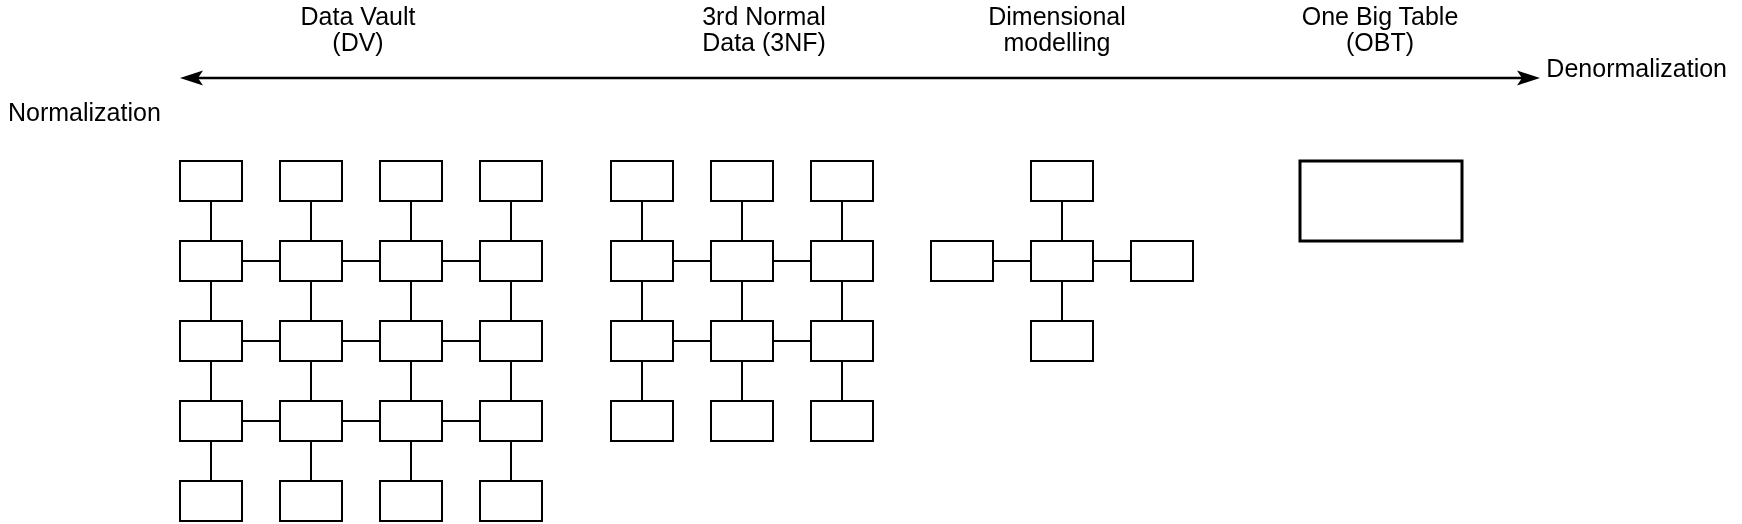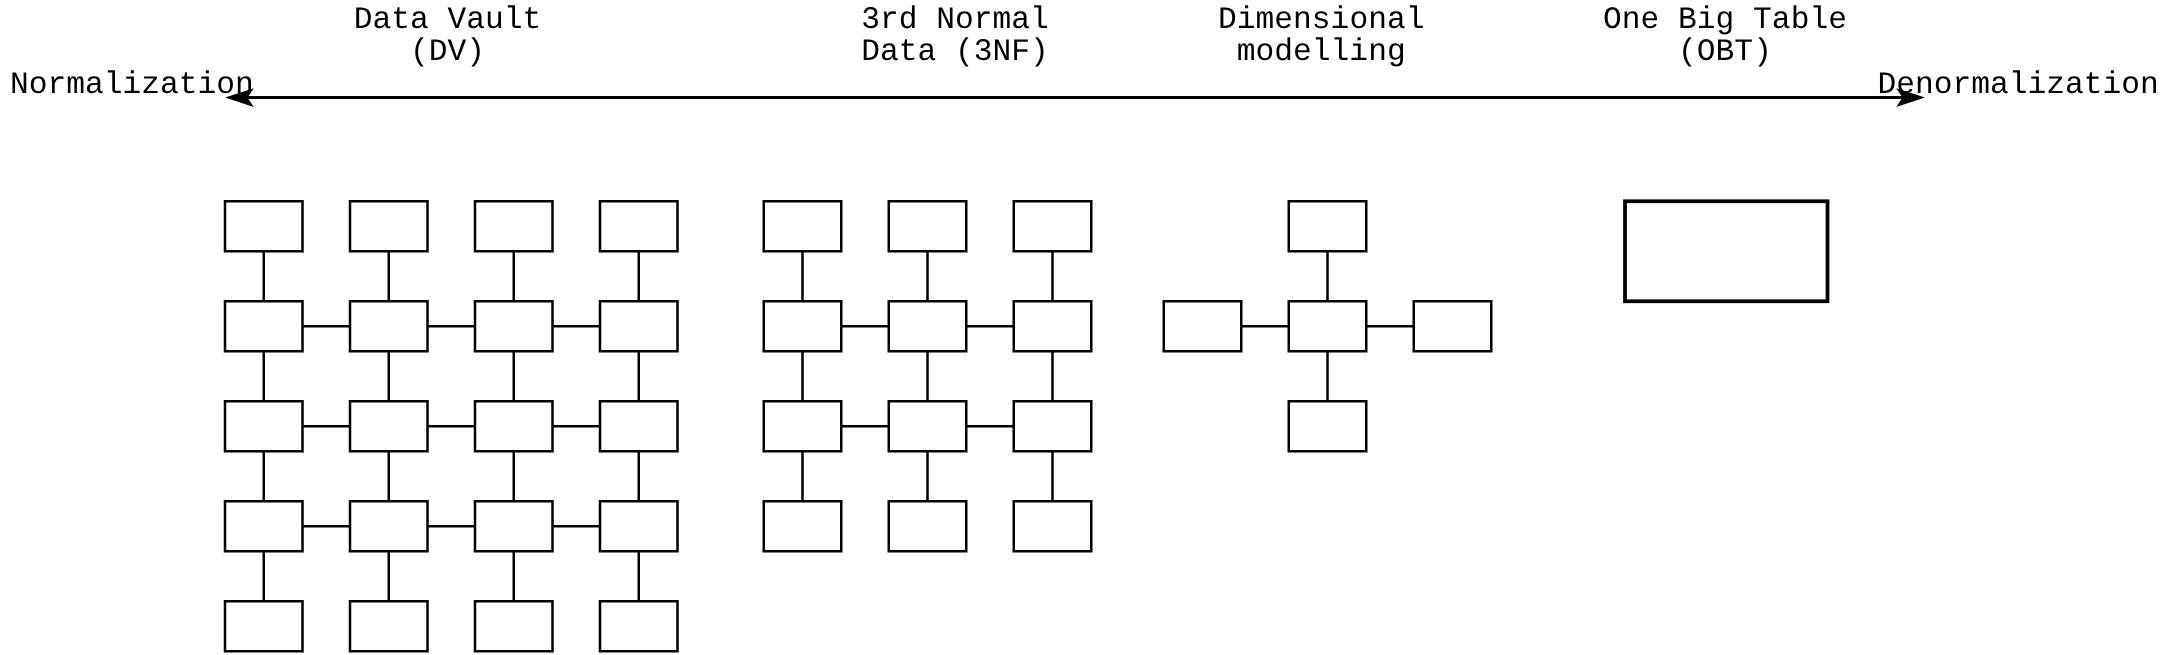--- a/index.html
+++ b/index.html
@@ -5,21 +5,21 @@
   html, body {
     margin: 0;
     padding: 0;
     background: #ffffff;
   }
   .canvas {
     position: relative;
     width: 1742px;
     height: 524px;
     background: #ffffff;
-    font-family: Liberation Mono, monospace;
+    font-family: Liberation Sans, sans-serif;
     color: #000000;
     overflow: hidden;
   }
   .layer {
     position: absolute;
     left: 0;
     top: 0;
   }
   .top-label {
     position: absolute;
@@ -30,21 +30,21 @@
     line-height: 26px;
     white-space: nowrap;
   }
   .side-label {
     position: absolute;
     top: 55px;
     font-size: 25px;
     line-height: 26px;
     white-space: nowrap;
   }
-  .side-label.left  { left: 8px; }
+  .side-label.left  { left: 8px; margin-top: 44px; }
   .side-label.right { right: 15px; }
   #label-dv  { left: 358px; }
   #label-3nf { left: 764px; }
   #label-dim { left: 1057px; }
   #label-obt { left: 1380px; }
 </style>
 </head>
 <body>
 
 <div class="canvas">

